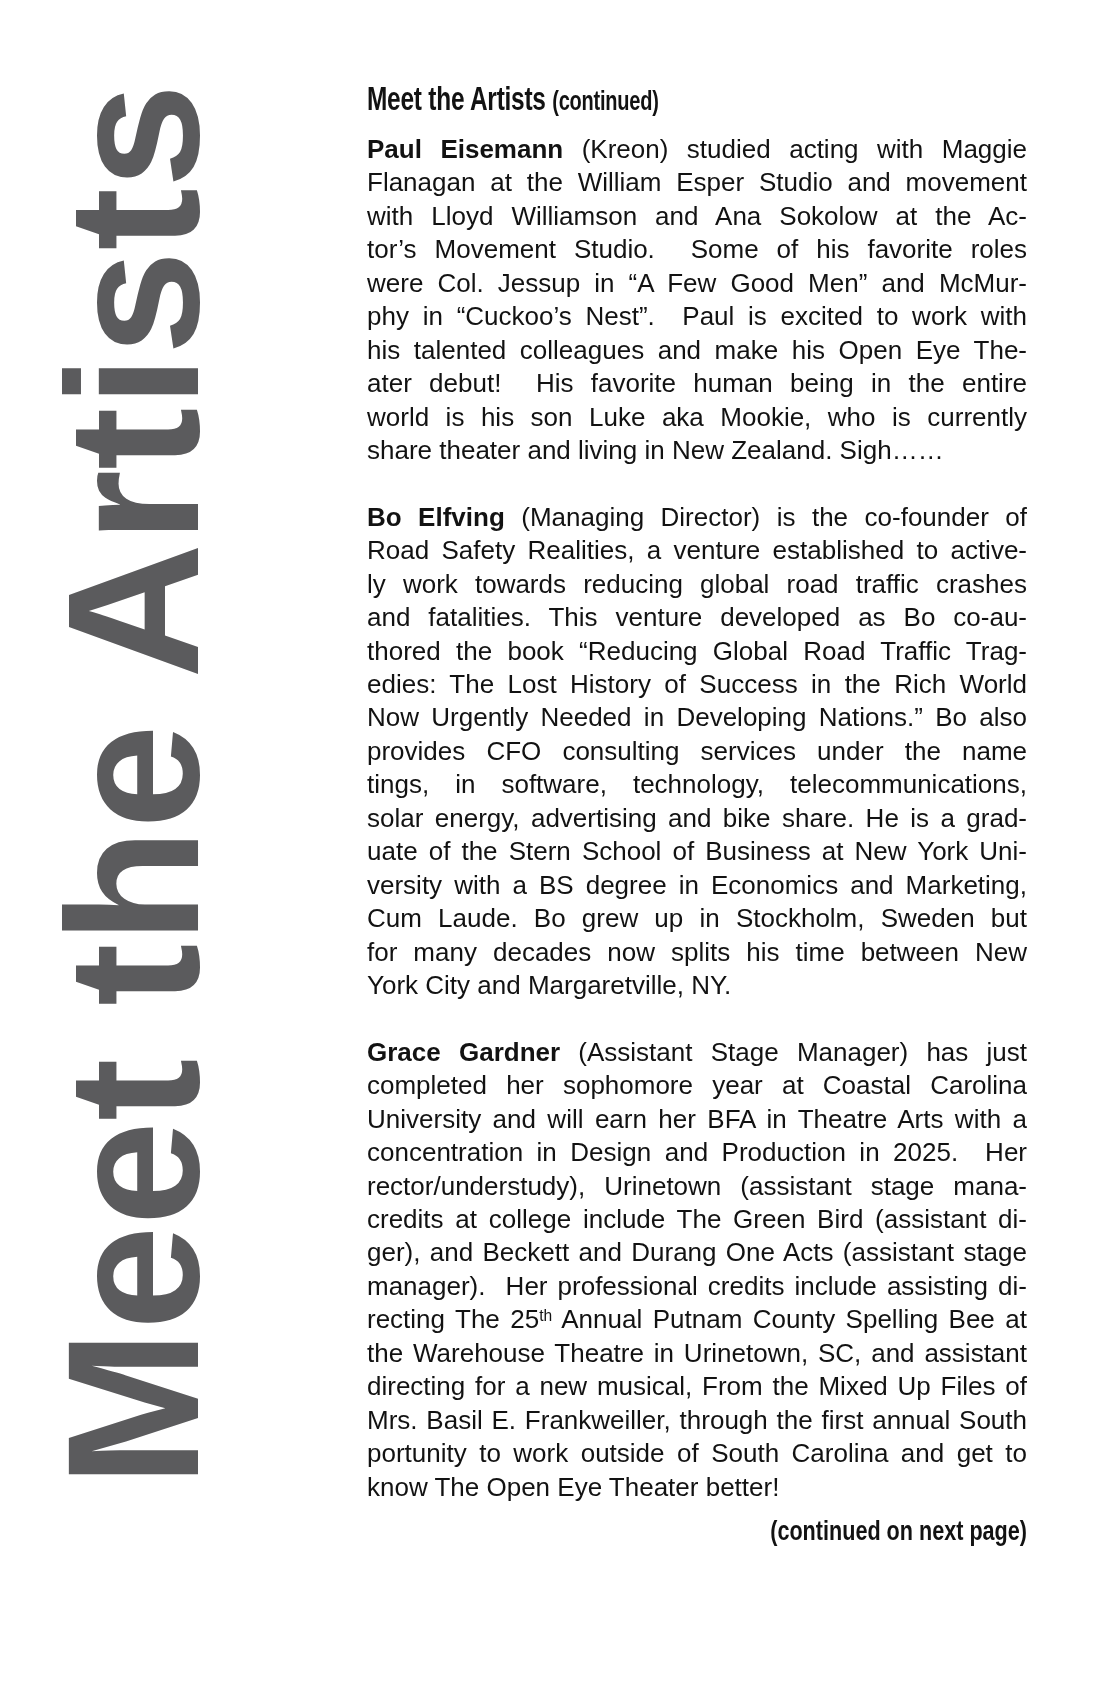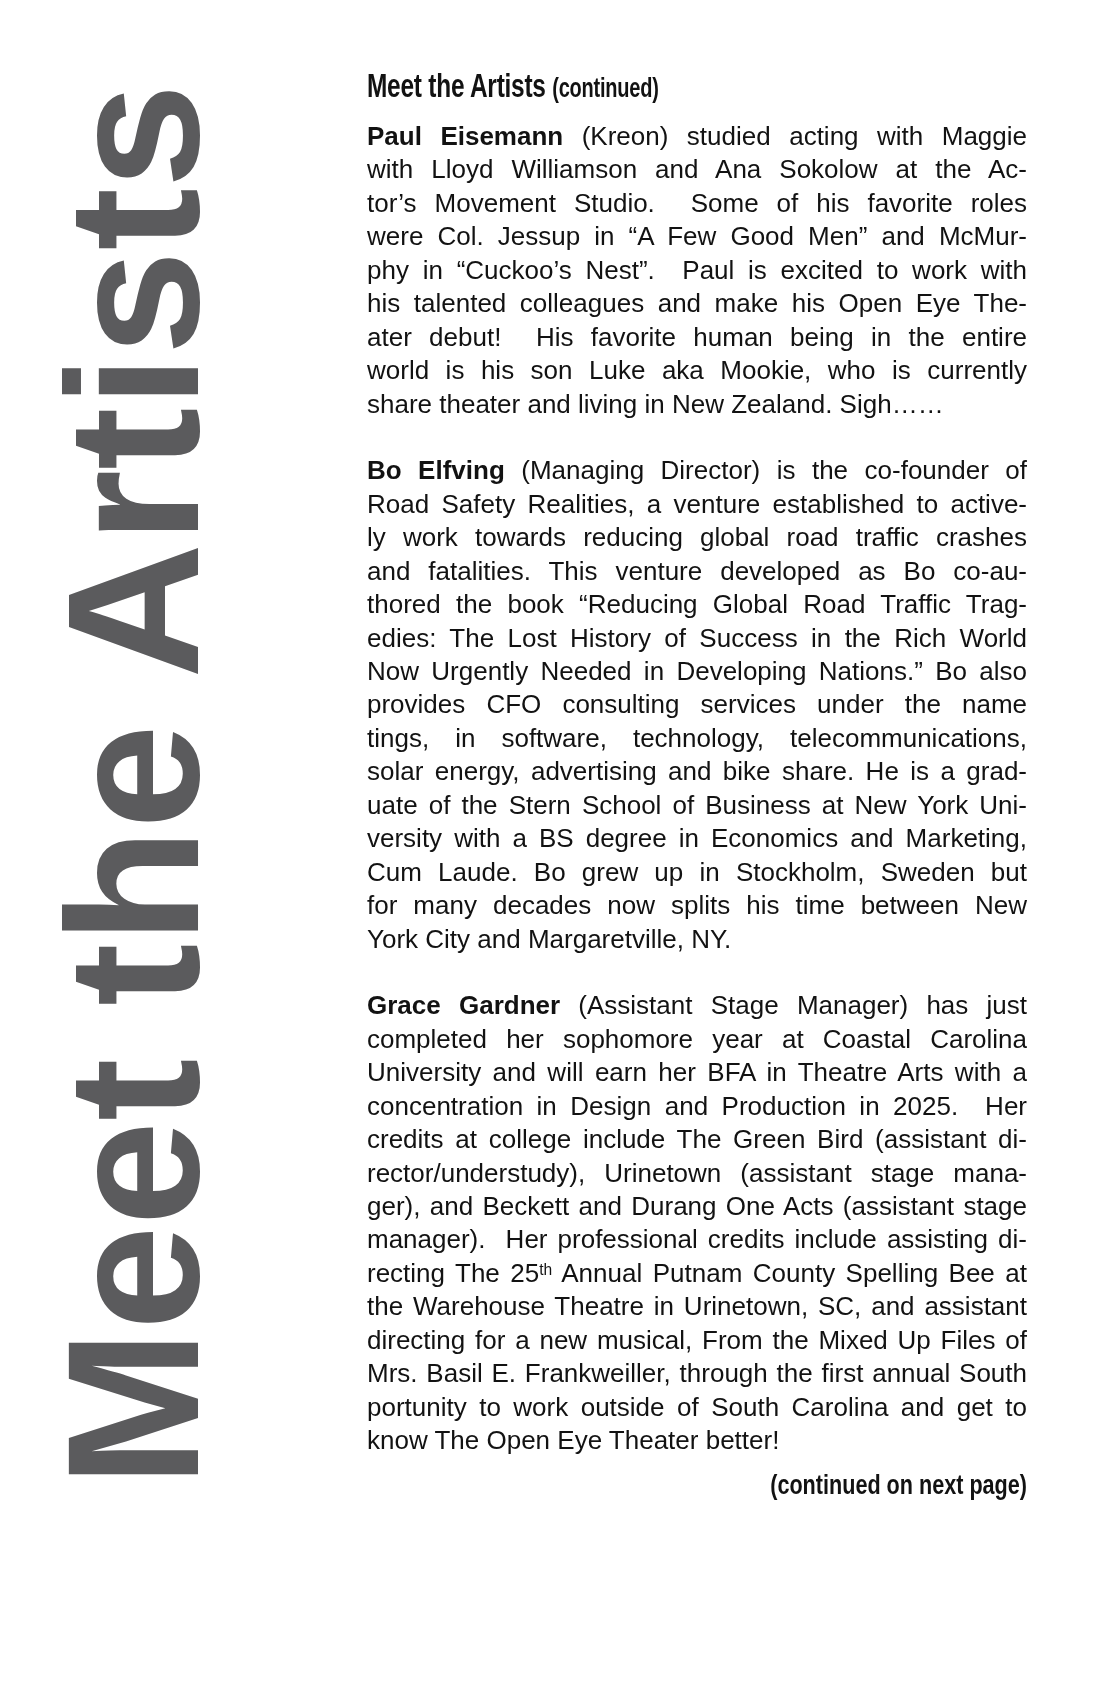--- a/index.html
+++ b/index.html
@@ -6,21 +6,21 @@
   .page{
     position:relative;width:1100px;height:1700px;background:#ffffff;
     font-family:"Liberation Sans",sans-serif;color:#121212;overflow:hidden;
   }
   .banner{
     position:absolute;left:133px;top:785px;
     transform:translate(-50%,-50%) rotate(-90deg);
     font-weight:bold;font-size:188px;line-height:1;white-space:nowrap;
     letter-spacing:0;
   }
-  .main{position:absolute;left:367px;top:63px;width:660px;}
+  .main{position:absolute;left:367px;top:76px;width:660px;}
   .hdr{
     font-size:33px;line-height:34px;font-weight:bold;white-space:nowrap;
     transform:scaleX(0.74);transform-origin:left center;
     margin:6px 0 15px 0;letter-spacing:-0.3px;
   }
   .hdr .suffix{font-size:27px;}
   .para{margin:0 0 33.45px 0;}
   .para:last-of-type{margin-bottom:8px;}
   .line{
     height:33.45px;line-height:33.45px;font-size:26px;
@@ -43,20 +43,21 @@
 
   <div class="banner" style="color: rgb(91, 91, 93);">Meet the Artists</div>
 
   <div class="main">
 
     <div class="hdr"><span>Meet the Artists</span><span> </span><span class="suffix">(continued)</span></div>
 
     <div id="paragraphs">
         <div class="para">
           <div class="line"><span class="seg-b">Paul Eisemann </span><span class="seg-i">(Kreon)</span><span class="seg-n"> studied acting with Maggie</span></div>
+          <div class="line"><span class="seg-n">Flanagan at the William Esper Studio and movement</span></div>
           <div class="line"><span class="seg-n">with Lloyd Williamson and Ana Sokolow at the Ac-</span></div>
           <div class="line"><span class="seg-n">tor’s Movement Studio.&nbsp; Some of his favorite roles</span></div>
           <div class="line"><span class="seg-n">were Col. Jessup in “A Few Good Men” and McMur-</span></div>
           <div class="line"><span class="seg-n">phy in “Cuckoo’s Nest”.&nbsp; Paul is excited to work with</span></div>
           <div class="line"><span class="seg-n">his talented colleagues and make his Open Eye The-</span></div>
           <div class="line"><span class="seg-n">ater debut!&nbsp; His favorite human being in the entire</span></div>
           <div class="line"><span class="seg-n">world is his son Luke aka Mookie, who is currently</span></div>
           <div class="line last"><span class="seg-n">share theater and living in New Zealand. Sigh……</span></div>
         </div>
         <div class="para">
@@ -74,22 +75,22 @@
           <div class="line"><span class="seg-n">versity with a BS degree in Economics and Marketing,</span></div>
           <div class="line"><span class="seg-n">Cum Laude. Bo grew up in Stockholm, Sweden but</span></div>
           <div class="line"><span class="seg-n">for many decades now splits his time between New</span></div>
           <div class="line last"><span class="seg-n">York City and Margaretville, NY.</span></div>
         </div>
         <div class="para">
           <div class="line"><span class="seg-b">Grace Gardner </span><span class="seg-i">(Assistant Stage Manager)</span><span class="seg-n"> has just</span></div>
           <div class="line"><span class="seg-n">completed her sophomore year at Coastal Carolina</span></div>
           <div class="line"><span class="seg-n">University and will earn her BFA in Theatre Arts with a</span></div>
           <div class="line"><span class="seg-n">concentration in Design and Production in 2025.&nbsp; Her</span></div>
+          <div class="line"><span class="seg-n">rector/understudy), Urinetown (assistant stage mana-</span></div>
           <div class="line"><span class="seg-n">credits at college include The Green Bird (assistant di-</span></div>
-          <div class="line"><span class="seg-n">rector/understudy), Urinetown (assistant stage mana-</span></div>
           <div class="line"><span class="seg-n">ger), and Beckett and Durang One Acts (assistant stage</span></div>
           <div class="line"><span class="seg-n">manager).&nbsp; Her professional credits include assisting di-</span></div>
           <div class="line"><span class="seg-n">recting The 25</span><span class="seg-sup">th</span><span class="seg-n"> Annual Putnam County Spelling Bee at</span></div>
           <div class="line"><span class="seg-n">the Warehouse Theatre in Urinetown, SC, and assistant</span></div>
           <div class="line"><span class="seg-n">directing for a new musical, From the Mixed Up Files of</span></div>
           <div class="line"><span class="seg-n">Mrs. Basil E. Frankweiller, through the first annual South</span></div>
           <div class="line"><span class="seg-n">portunity to work outside of South Carolina and get to</span></div>
           <div class="line last"><span class="seg-n">know The Open Eye Theater better!</span></div>
         </div>
       </div>

